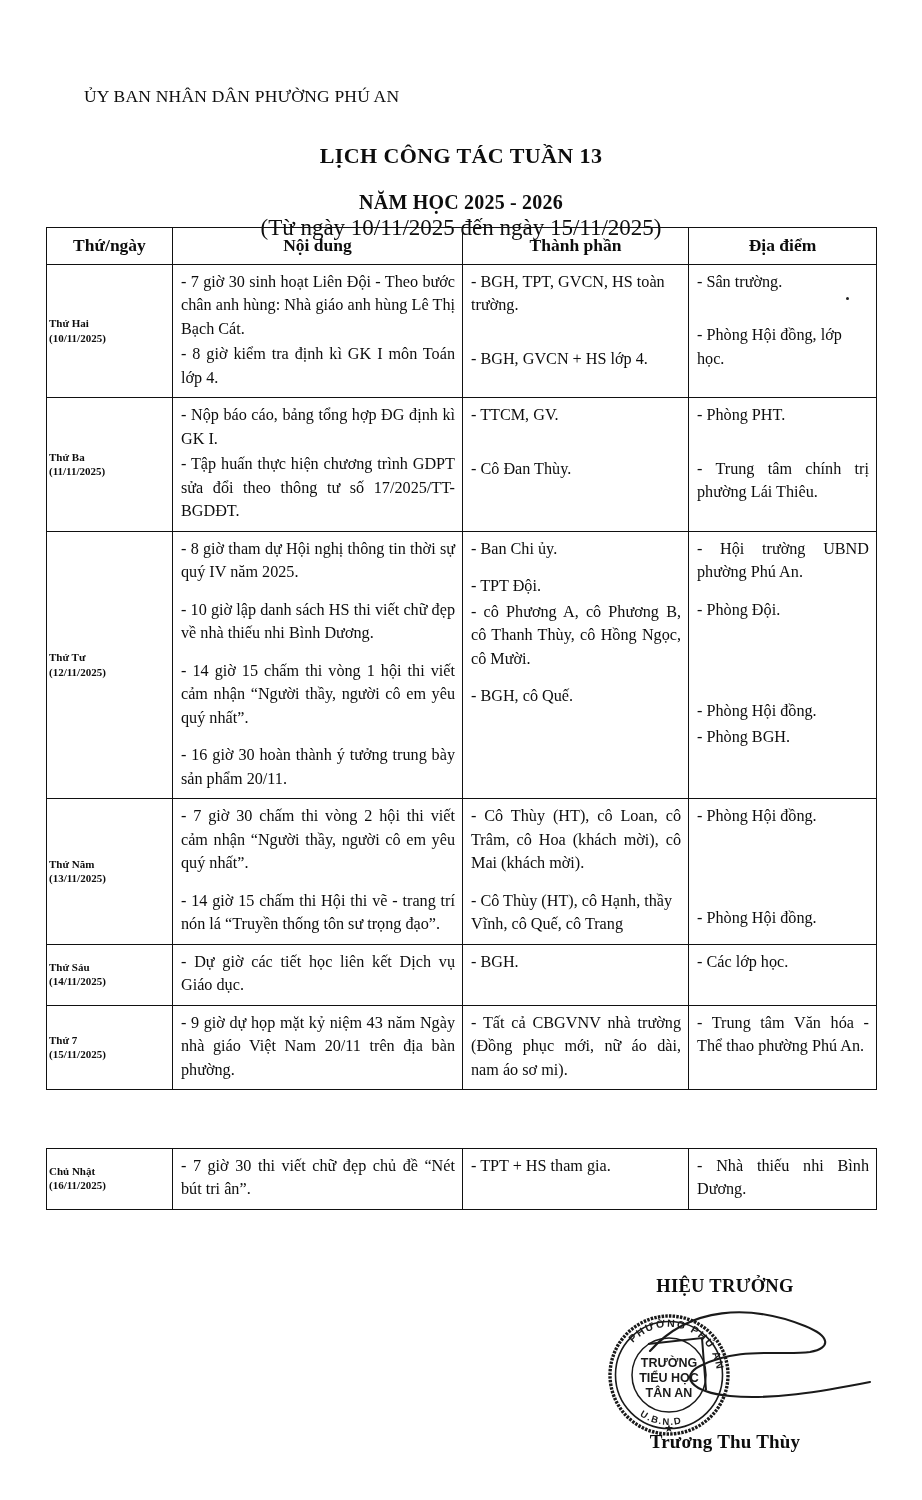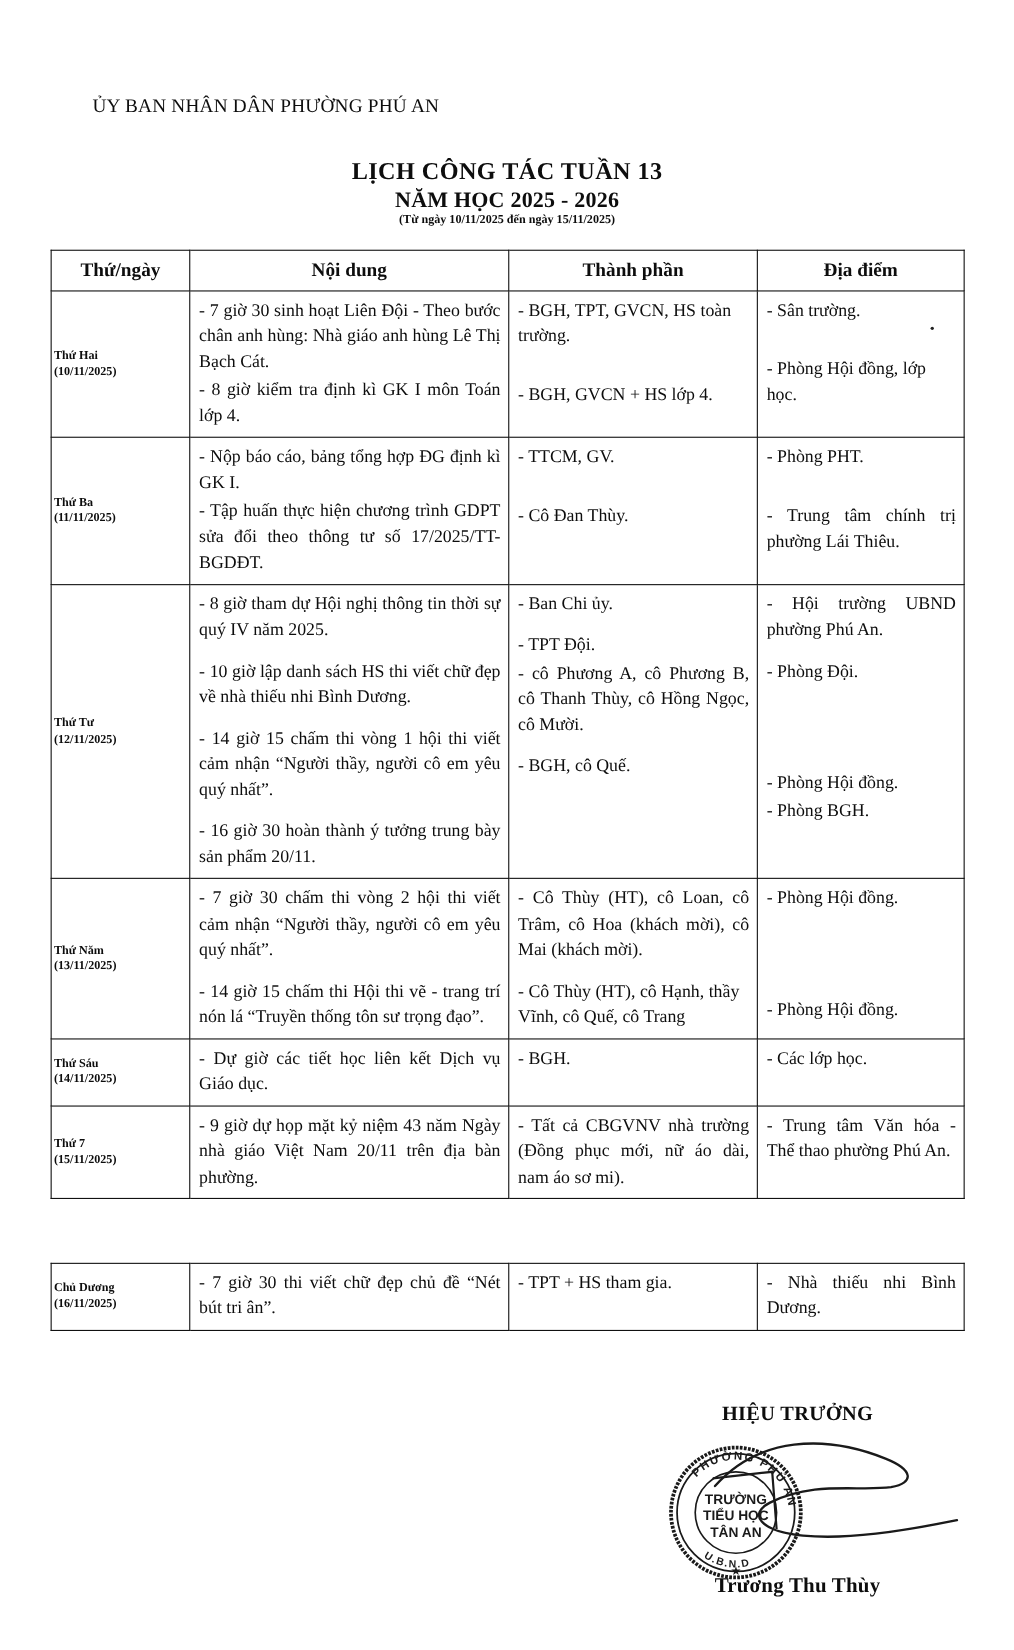--- a/index.html
+++ b/index.html
@@ -53,24 +53,25 @@
   }
   .title-main {
     font-size: 22px;
     font-weight: bold;
     letter-spacing: 0.4px;
   }
   .title-year {
     font-size: 20px;
     font-weight: bold;
     letter-spacing: 0.2px;
+    margin-top: 20px;
   }
   .title-range {
-    font-size: 11px;
-    font-weight: bold;
+    font-size: 23px;
+    font-weight: normal;
   }
 
   
   .sched-table {
     position: absolute;
     left: 46px;
     top: 227px;
     width: 830px;
     border-collapse: collapse;
     table-layout: fixed;
@@ -343,21 +344,21 @@
   <table class="sched-table second">
     <colgroup>
       <col class="c-day">
         <col class="c-cont">
         <col class="c-part">
         <col class="c-place">
     </colgroup>
     <tbody>
       <tr>
         <td class="day-cell">
-          <div>Chủ Dương</div>
+          <div>Chủ Nhật</div>
           <div>(16/11/2025)</div>
         </td>
         <td class="body-cell">
           <p class="para last">- 7 giờ 30 thi viết chữ đẹp chủ đề “Nét bút tri ân”.</p>
         </td>
         <td class="body-cell">
           <p class="para nojust last">- TPT + HS tham gia.</p>
         </td>
         <td class="body-cell">
           <p class="para last">- Nhà thiếu nhi Bình Dương.</p>

